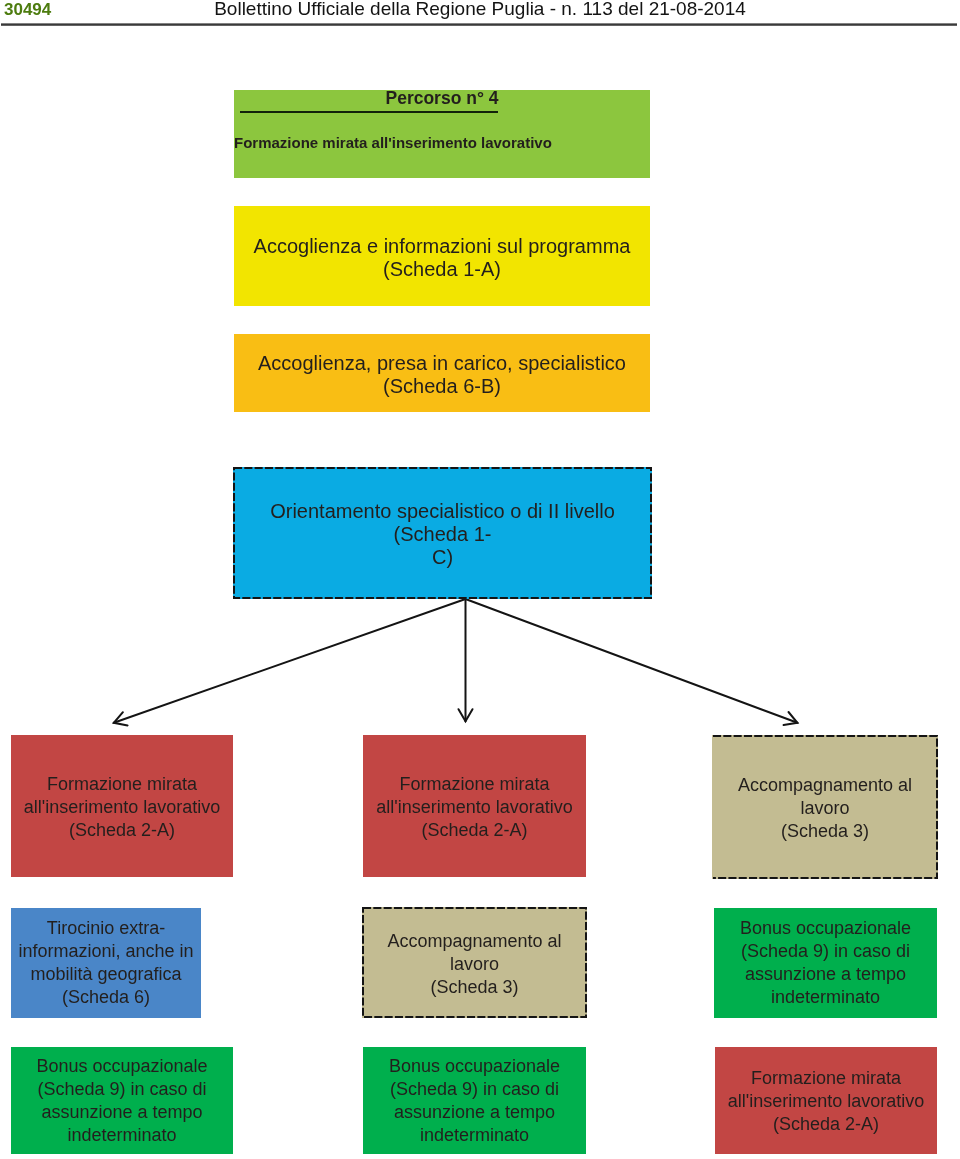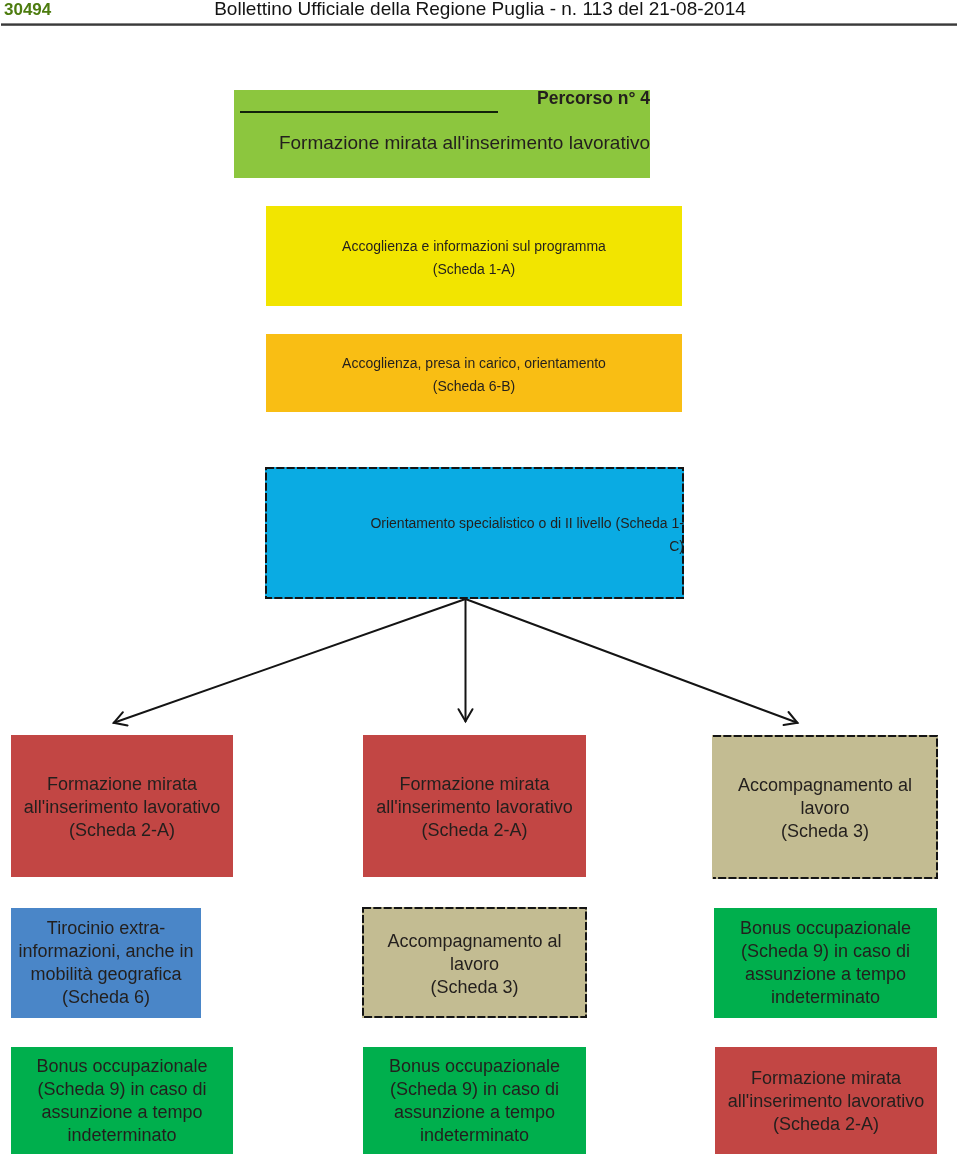--- a/index.html
+++ b/index.html
@@ -13,33 +13,33 @@
           line-height:20px;color:#4d7c0f;}
   .hdrtitle{position:absolute;left:0;top:-2px;width:960px;text-align:center;
             font-size:19px;line-height:22px;color:#141414;}
   .rule{position:absolute;left:1px;top:23px;width:956px;height:3px;
         background:linear-gradient(to bottom,#c8c8c8 0,#3a3a3a 34%,#3a3a3a 67%,#8c8c8c 100%);}
 
   
   .box{position:absolute;box-sizing:border-box;display:flex;flex-direction:column;
        align-items:center;justify-content:center;text-align:center;color:#231f1d;
        font-size:18px;line-height:23px;padding-top:3px;}
-  .box.big{font-size:14px;line-height:23px;margin-left:32px;}
+  .box.big{font-size:20px;line-height:23px;}
   .box.n4{padding-top:0px;}
   .dash>svg.edge{position:absolute;left:0;top:0;width:100%;height:100%;overflow:visible;}
   .dash>svg.edge rect,.dash>svg.edge path{fill:none;stroke:#141414;stroke-width:2;
                       stroke-dasharray:8.1 2.2;}
 
   
   #b-green{display:block;}
-  #b-green .t1{position:absolute;left:0;top:-2px;width:100%;text-align:right;
+  #b-green .t1{position:absolute;left:0;top:-2px;width:100%;text-align:center;
                font-weight:bold;font-size:17.5px;line-height:20px;}
   #b-green .ul{position:absolute;left:6px;top:21px;width:258px;height:2px;background:#11220a;}
-  #b-green .t2{position:absolute;left:0;top:43px;width:100%;text-align:right;
-               font-weight:normal;font-size:19px;line-height:20px;}
+  #b-green .t2{position:absolute;left:0;top:43px;width:100%;text-align:left;
+               font-weight:bold;font-size:15px;line-height:20px;}
 
   svg.arrows{position:absolute;left:0;top:0;width:960px;height:1159px;}
 </style>
 </head>
 <body>
 
 <div class="page">
 
   <div class="pageno">30494</div>
   <div class="hdrtitle">Bollettino Ufficiale della Regione Puglia - n. 113 del 21-08-2014</div>
@@ -61,25 +61,25 @@
     <div class="ul"></div>
     <div class="t2">Formazione mirata all'inserimento lavorativo</div>
   </div>
 
   <div class="box big" style="left: 234px; top: 206px; width: 416px; height: 100px; background: rgb(242, 229, 0);">
     <div>Accoglienza e informazioni sul programma</div>
     <div>(Scheda 1-A)</div>
   </div>
 
   <div class="box big" style="left: 234px; top: 334px; width: 416px; height: 78px; background: rgb(249, 190, 20);">
-    <div>Accoglienza, presa in carico, orientamento</div>
+    <div>Accoglienza, presa in carico, specialistico</div>
     <div>(Scheda 6-B)</div>
   </div>
 
-  <div class="box big dash" style="left: 233px; top: 467px; width: 419px; height: 132px; background: rgb(10, 171, 227); align-items: flex-end;">
+  <div class="box big dash" style="left: 233px; top: 467px; width: 419px; height: 132px; background: rgb(10, 171, 227);">
     <svg class="edge" viewBox="0 0 419 132">
         <rect x="1" y="1" width="417" height="130"></rect>
       </svg>
     <div>Orientamento specialistico o di II livello (Scheda 1-</div>
     <div>C)</div>
   </div>
 
   <div class="box" style="left: 11px; top: 735px; width: 222px; height: 142px; background: rgb(194, 70, 68);">
     <div>Formazione mirata</div>
     <div>all'inserimento lavorativo</div>

